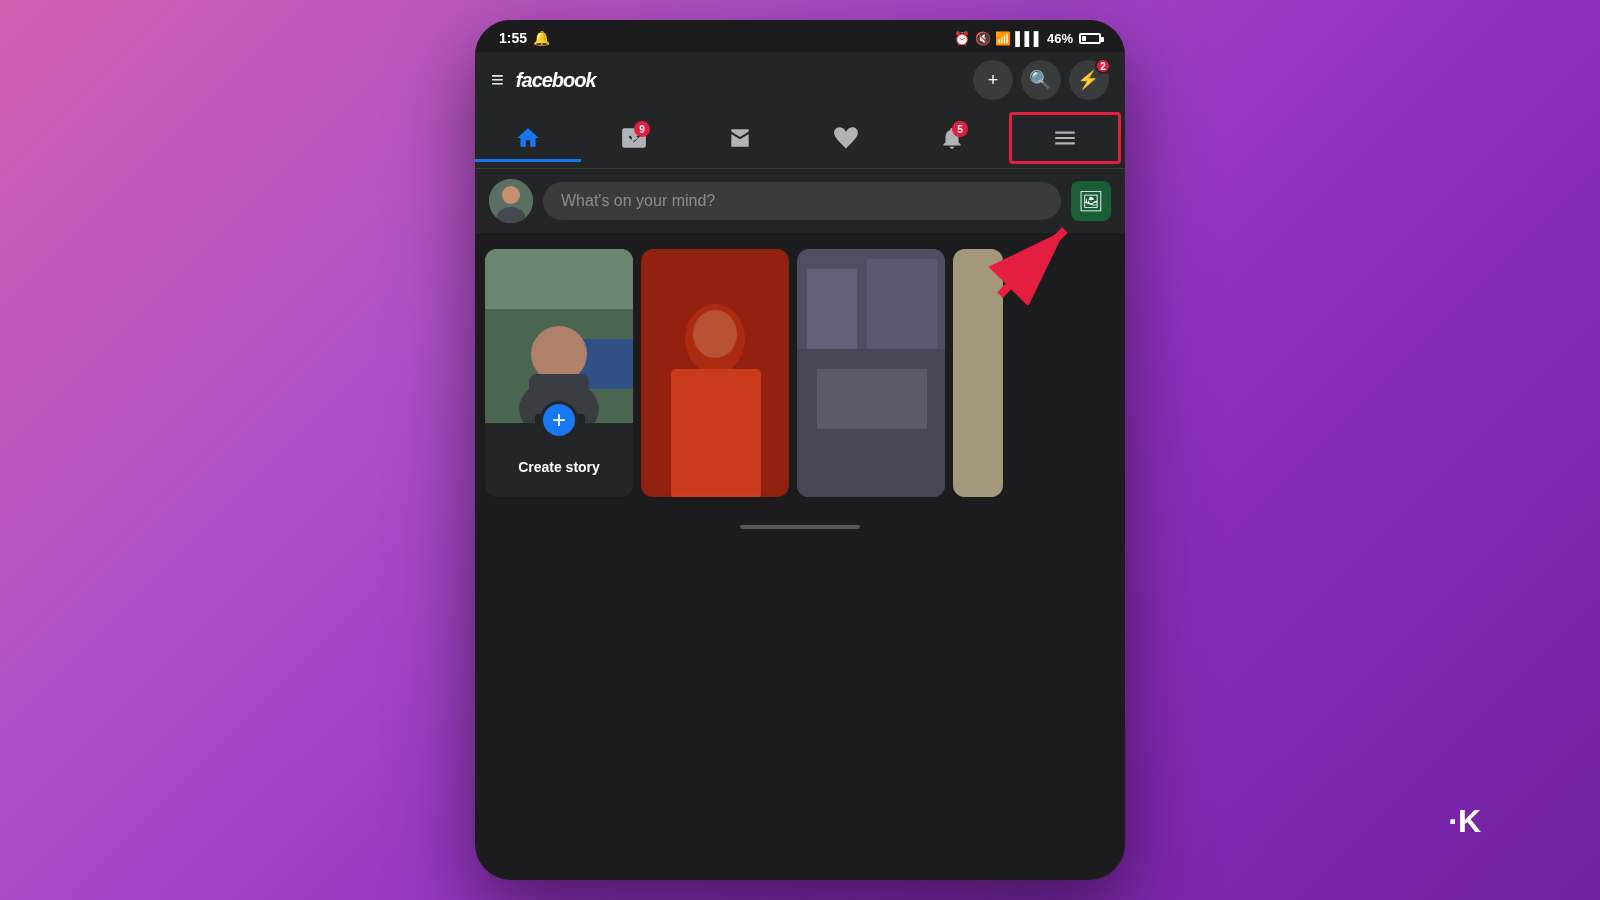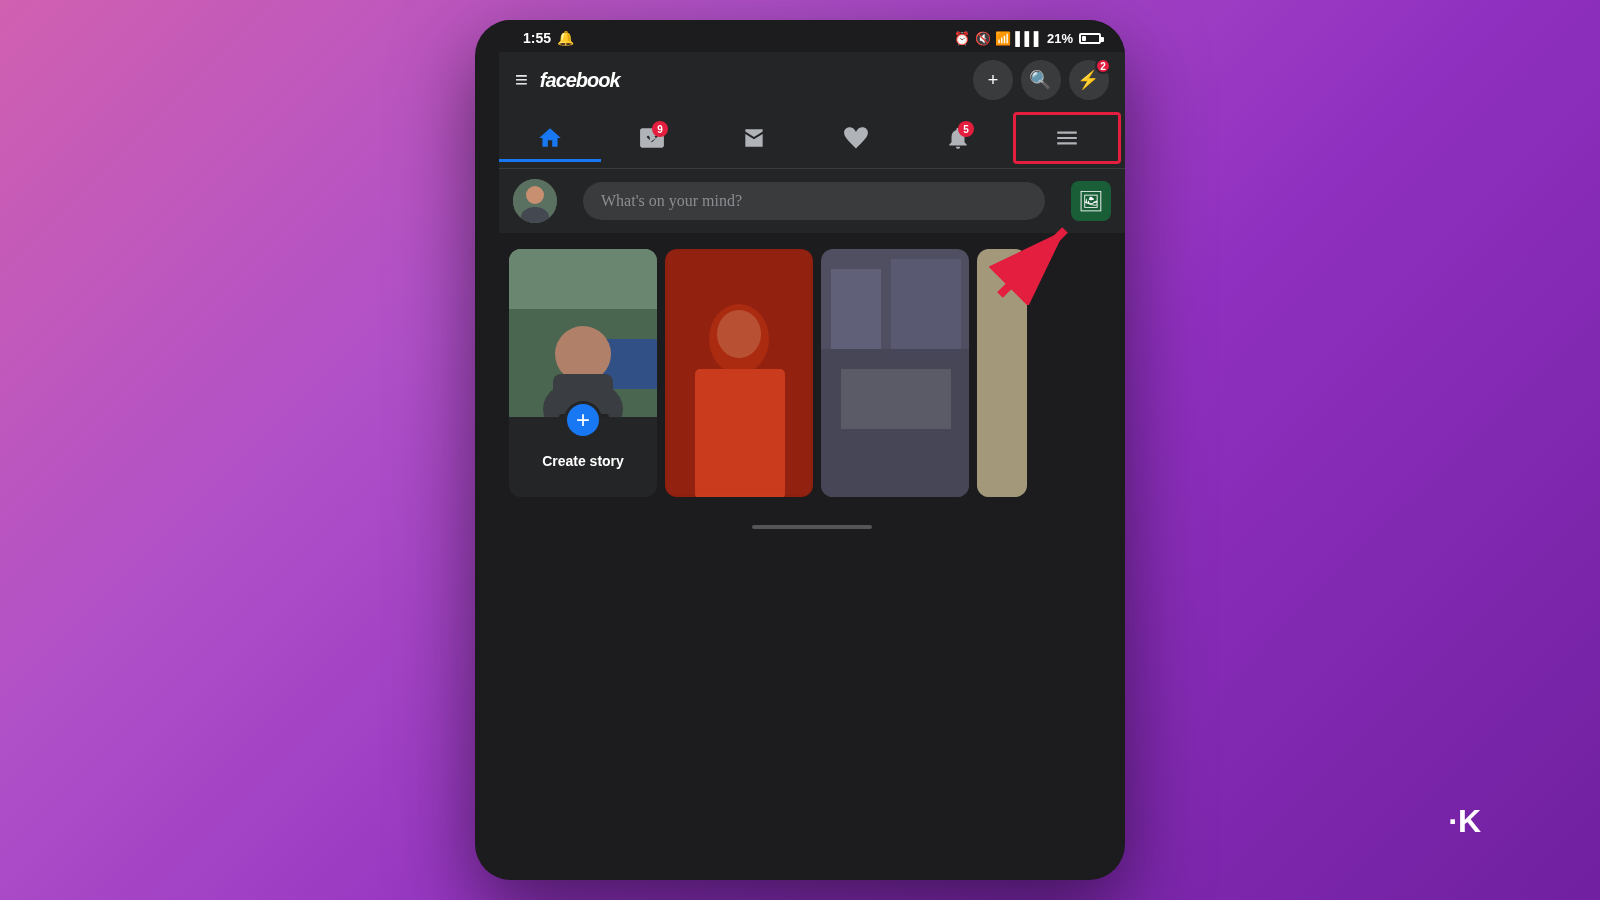--- a/index.html
+++ b/index.html
@@ -42,21 +42,20 @@
     
     .phone {
       position: relative;
       width: 650px;
       height: 860px;
       background: #1c1c1e;
       border-radius: 36px;
       overflow: hidden;
       z-index: 5;
       box-shadow: 0 30px 80px rgba(0,0,0,0.5);
-      padding-left: 24px;
     }
 
     
     .status-bar {
       display: flex;
       justify-content: space-between;
       align-items: center;
       padding: 10px 24px 6px;
       background: #1c1c1e;
       color: white;
@@ -218,23 +217,22 @@
       align-items: center;
       justify-content: center;
     }
 
     
     .post-composer {
       display: flex;
       align-items: center;
       padding: 10px 14px;
       background: #242526;
-      gap: 26px;
+      gap: 10px;
       border-bottom: 6px solid #1c1c1e;
-      font-family: Liberation Serif, serif;
     }
     .avatar {
       width: 44px;
       height: 44px;
       border-radius: 50%;
       background: #555;
       overflow: hidden;
       flex-shrink: 0;
     }
     .avatar-img {
@@ -333,21 +331,21 @@
       align-items: center;
       justify-content: center;
       color: white;
       font-size: 24px;
       font-weight: 300;
       border: 3px solid #242526;
       z-index: 2;
     }
     .story-label {
       position: absolute;
-      bottom: 16px;
+      bottom: 10px;
       left: 0;
       right: 0;
       height: 64px;
       background: #242526;
       display: flex;
       align-items: flex-end;
       justify-content: center;
       padding-bottom: 12px;
       color: white;
       font-size: 14px;
@@ -402,21 +400,21 @@
   <div class="status-bar">
     <div class="status-left">
       <span>1:55</span>
       <span>🔔</span>
     </div>
     <div class="status-right">
       <span>⏰</span>
       <span>🔇</span>
       <span>📶</span>
       <span>▌▌▌</span>
-      <span>21%</span>
+      <span>46%</span>
       <span class="battery-icon">
         <span class="battery-fill"></span>
       </span>
     </div>
   </div>
 
   <div class="app-header">
     <div class="header-left">
       <div class="hamburger-icon">
         <span>≡</span>

